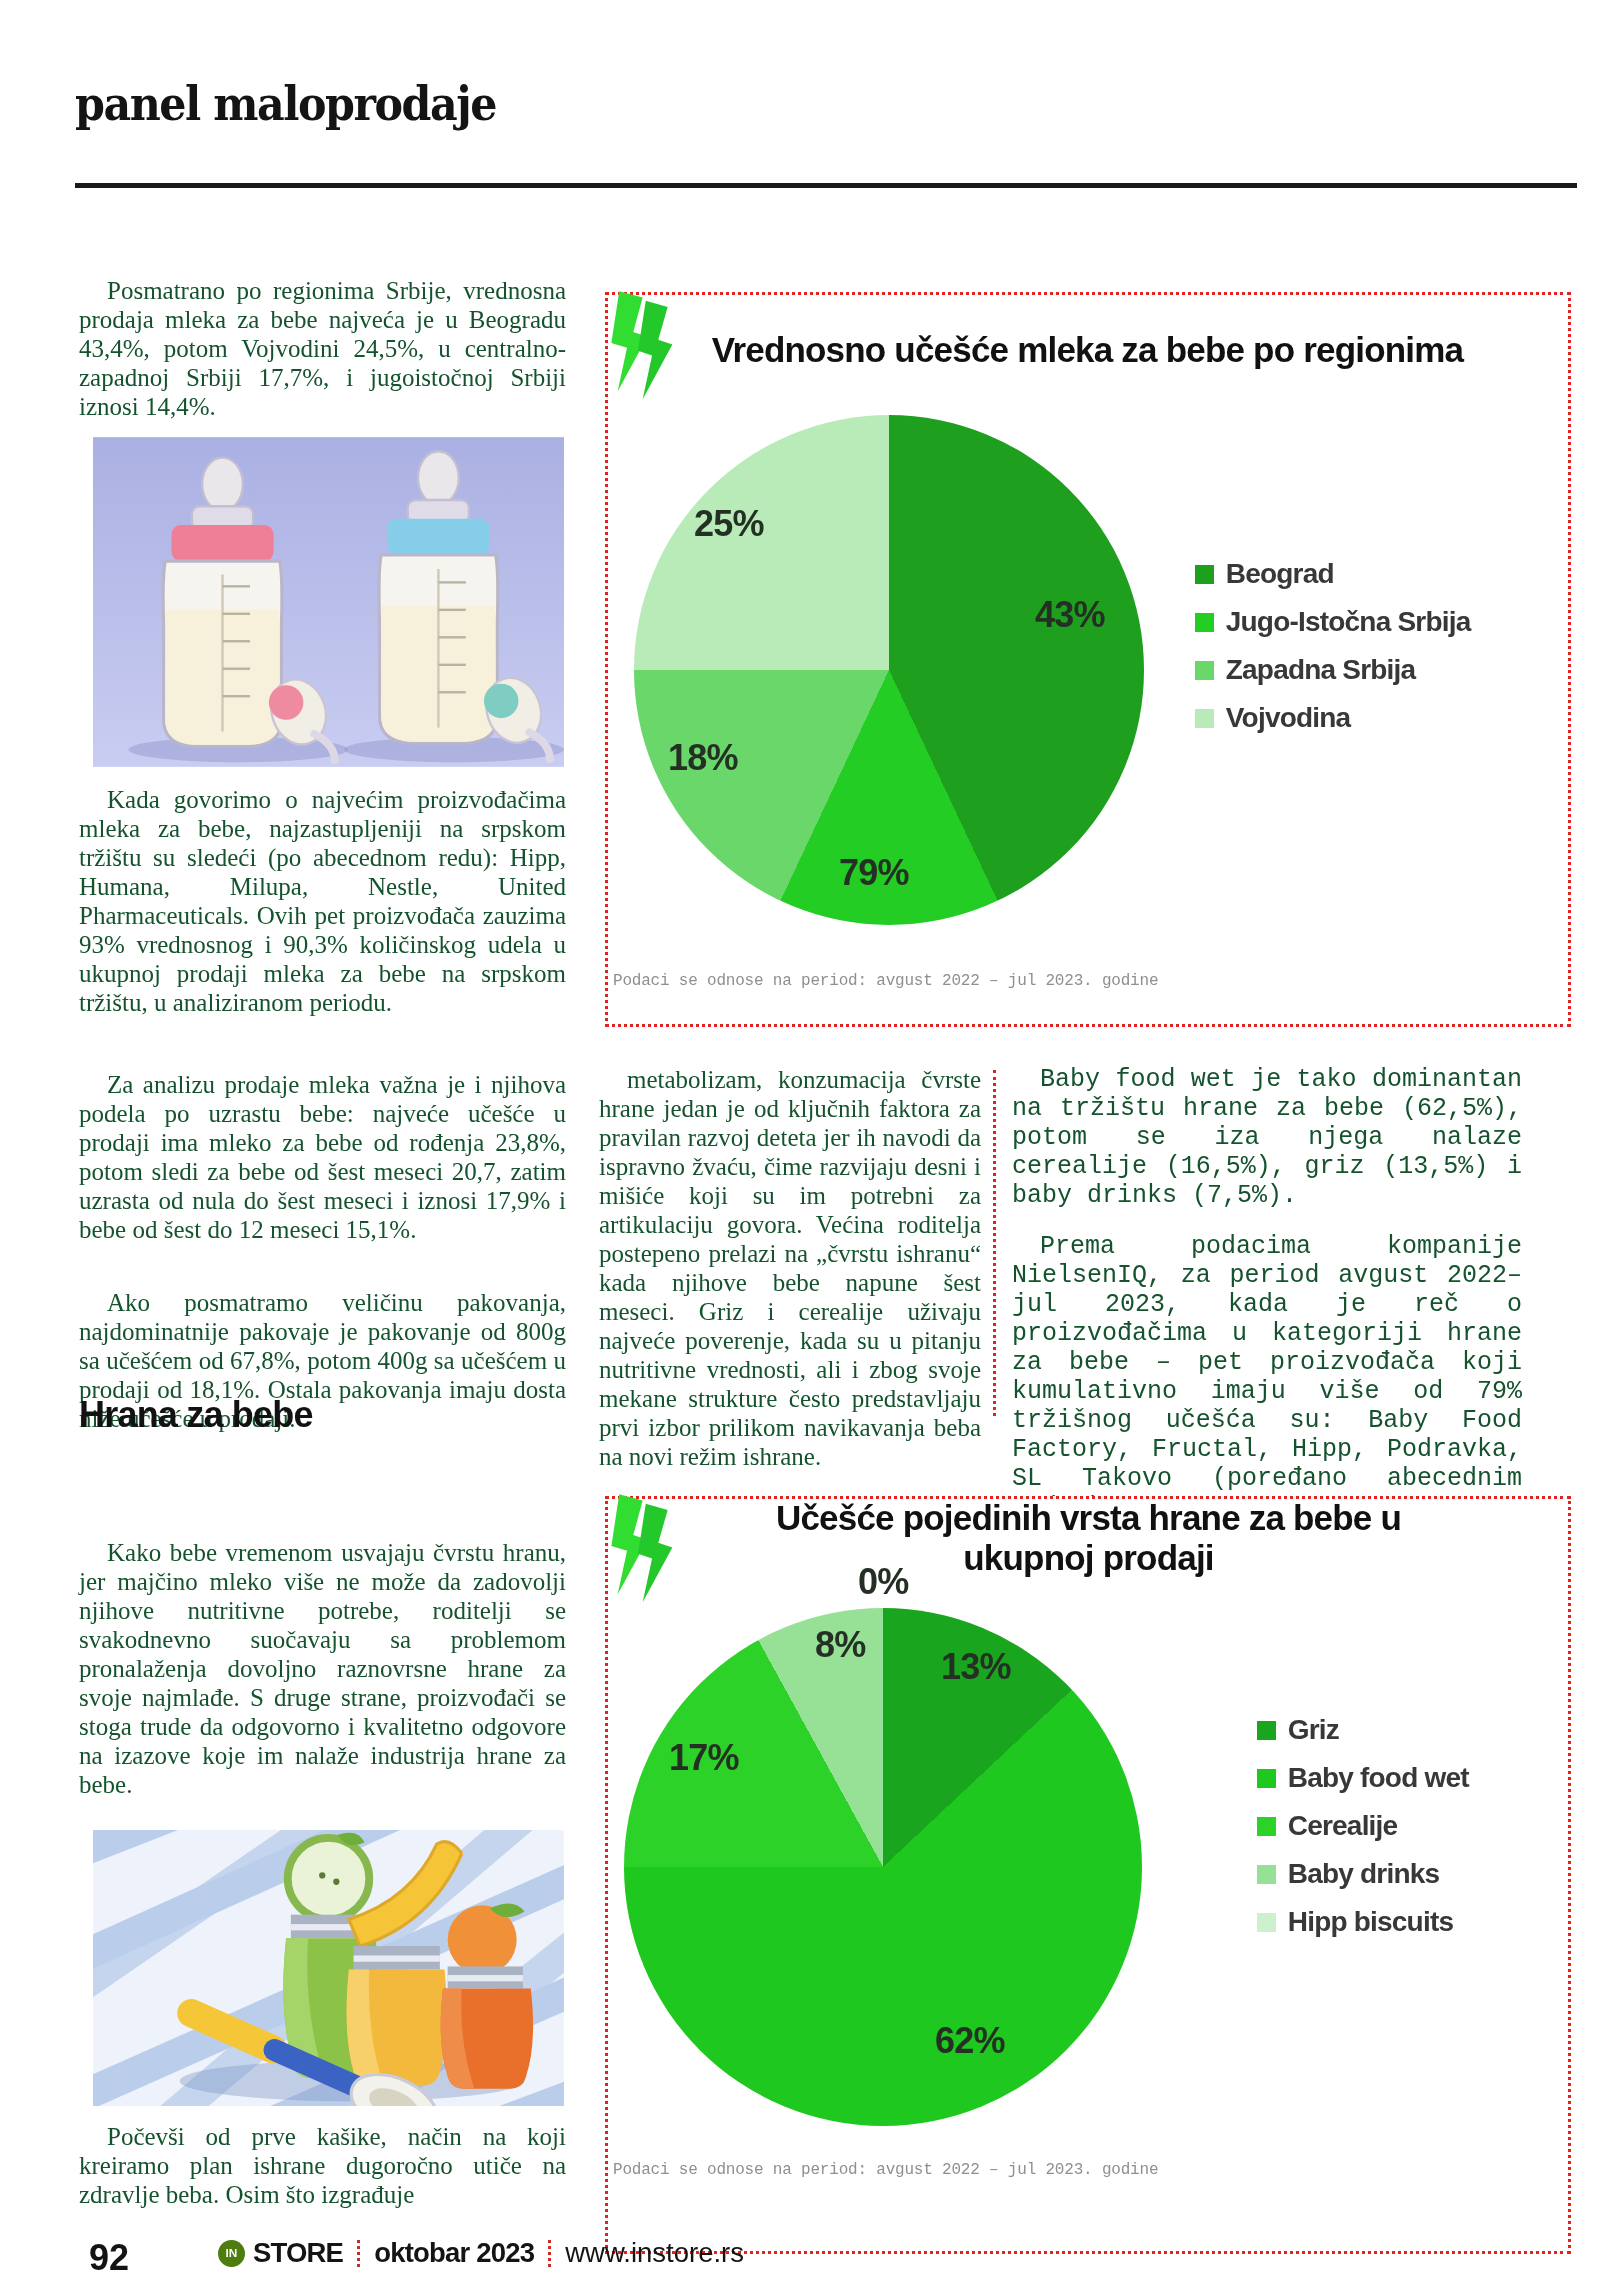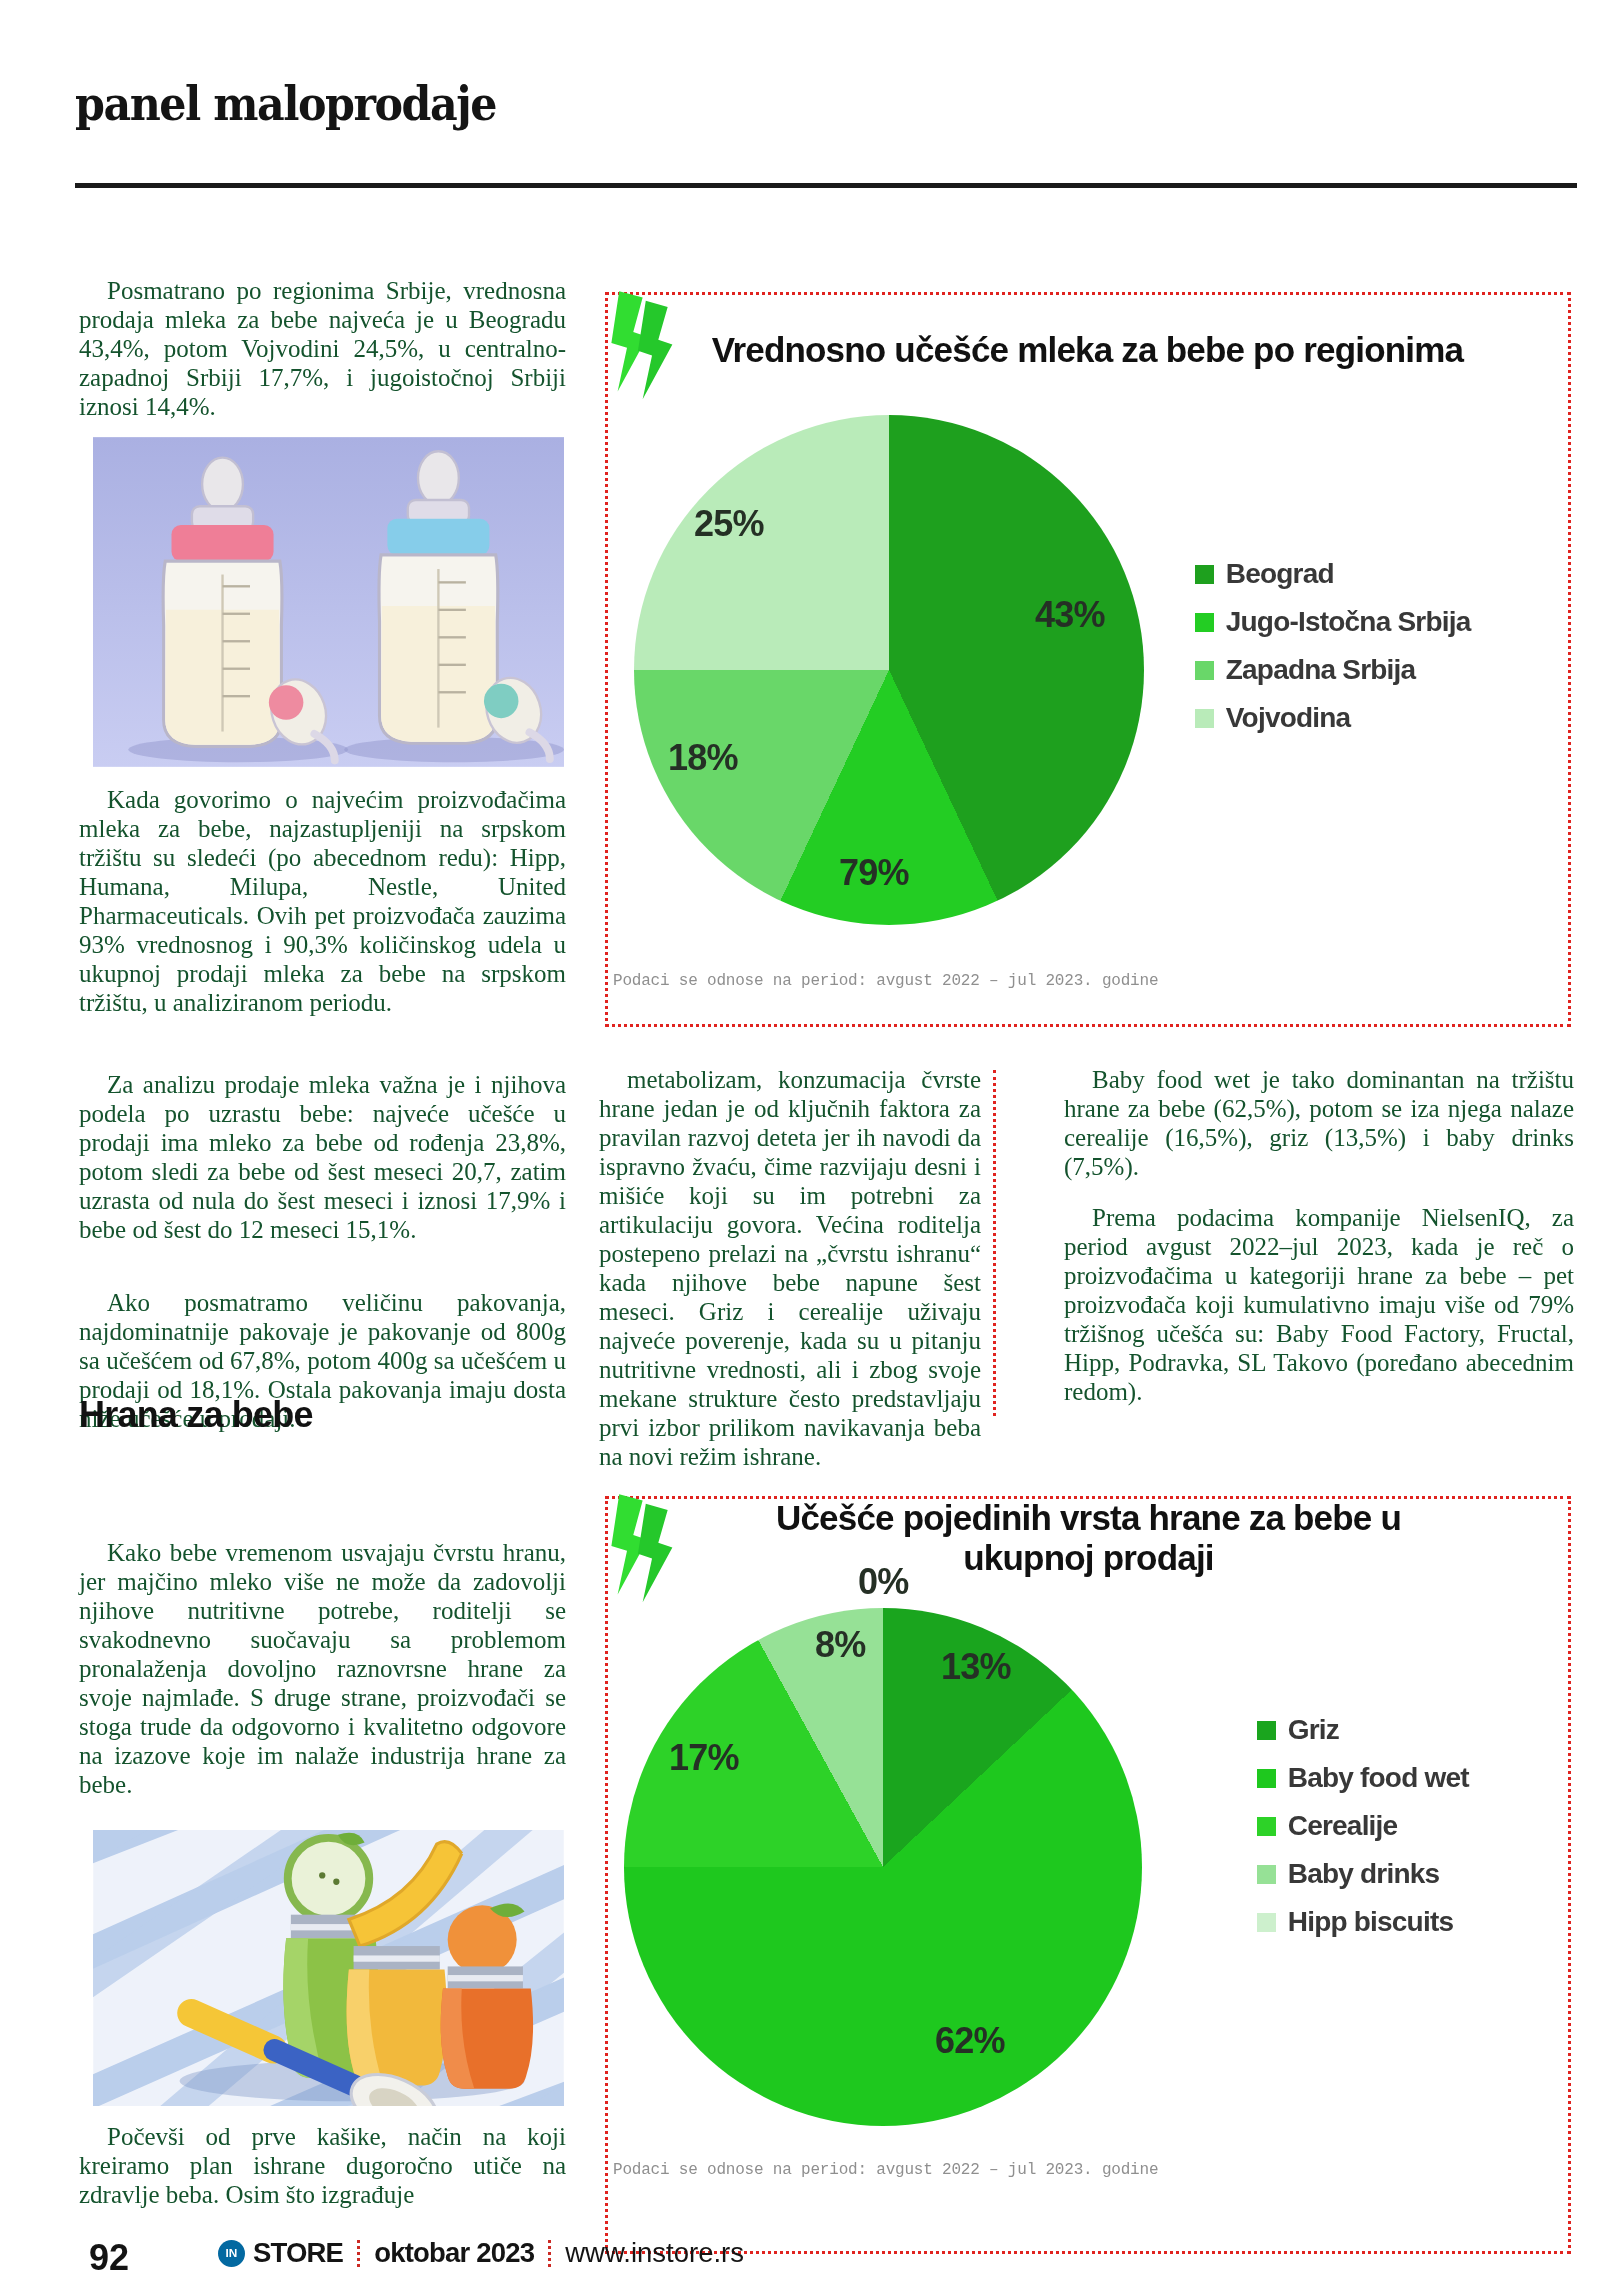--- a/index.html
+++ b/index.html
@@ -27,21 +27,21 @@
   .legend-swatch{width:19px;height:19px;margin-right:11.8px;flex:0 0 auto;}
   .legend-label{font-family:"Liberation Sans",sans-serif;font-weight:bold;font-size:28px;
                 color:#383838;letter-spacing:-0.8px;white-space:nowrap;}
   .footnote{font-family:Liberation Mono, monospace;font-size:16px;color:#8f8f8f;letter-spacing:-0.2px;
             white-space:nowrap;}
   
   .f-num{font-family:"Liberation Sans",sans-serif;font-weight:bold;font-size:36px;color:#141414;}
   .f-row{display:flex;align-items:center;font-family:"Liberation Sans",sans-serif;font-size:27.5px;color:#141414;}
   .f-bold{font-weight:bold;letter-spacing:-0.8px;}
   .f-sep{border-left:3.1px dotted #cc2a24;height:27px;margin:0 14px;width:0;}
-  .logo-circle{width:27px;height:27px;border-radius:50%;background:#0369a1;color:#fff;display:inline-flex;
+  .logo-circle{width:27px;height:27px;border-radius:50%;background:#4d7c0f;color:#fff;display:inline-flex;
                align-items:center;justify-content:center;font-family:"Liberation Sans",sans-serif;
                font-weight:bold;font-size:11.8px;margin-right:7.9px;}
 </style>
 </head>
 <body>
 
 <div class="page">
 
   <div class="abs h-title" style="left:75px;top:77px;">panel maloprodaje</div>
   <div class="abs h-rule" style="left:75px;top:183px;width:1502px;"></div>
@@ -165,21 +165,21 @@
       <ellipse cx="392" cy="288" rx="34" ry="18" fill="#d8d4c4"></ellipse>
     </g>
   </svg>
 
   <p class="abs body-para" style="left:79px;top:2122px;width:487px;">Počevši od prve kašike, način na koji kreiramo plan ishrane dugoročno utiče na zdravlje beba. Osim što izgrađuje</p>
 
   <p class="abs body-para" style="left:599px;top:1065px;width:382px;">metabolizam, konzumacija čvrste hrane jedan je od ključnih faktora za pravilan razvoj deteta jer ih navodi da ispravno žvaću, čime razvijaju desni i mišiće koji su im potrebni za artikulaciju govora. Većina roditelja postepeno prelazi na „čvrstu ishranu“ kada njihove bebe napune šest meseci. Griz i cerealije uživaju najveće poverenje, kada su u pitanju nutritivne vrednosti, ali i zbog svoje mekane strukture često predstavljaju prvi izbor prilikom navikavanja beba na novi režim ishrane.</p>
 
   <div class="abs col-sep" style="left:993px;top:1070px;height:346px;"></div>
 
-  <div class="abs" style="left:1064px;top:1065px;width:510px;">
+  <div class="abs" style="left:1012px;top:1065px;width:510px;font-family:Liberation Mono, monospace;">
     <p class="body-para" style="margin-bottom:22px;">Baby food wet je tako dominantan na tržištu hrane za bebe (62,5%), potom se iza njega nalaze cerealije (16,5%), griz (13,5%) i baby drinks (7,5%).</p>
     <p class="body-para">Prema podacima kompanije NielsenIQ, za period avgust 2022–jul 2023, kada je reč o proizvođačima u kategoriji hrane za bebe – pet proizvođača koji kumulativno imaju više od 79% tržišnog učešća su: Baby Food Factory, Fructal, Hipp, Podravka, SL Takovo (poređano abecednim redom).</p>
   </div>
 
   <div class="abs chart-box" style="left:605px;top:292px;width:960px;height:729px;"></div>
   <svg class="abs" style="left:602px;top:291px;" width="86" height="118" viewBox="0 0 110 150">
     <polygon points="22,0 52,8 40,52 58,58 20,128 32,72 12,66" fill="#31dd31"></polygon>
     <polygon points="56,12 84,20 72,62 90,68 52,138 64,82 46,76" fill="#25c82b"></polygon>
   </svg>
   <div class="abs chart-title" style="left:675px;top:330px;width:825px;">Vrednosno učešće mleka za bebe po regionima</div>

